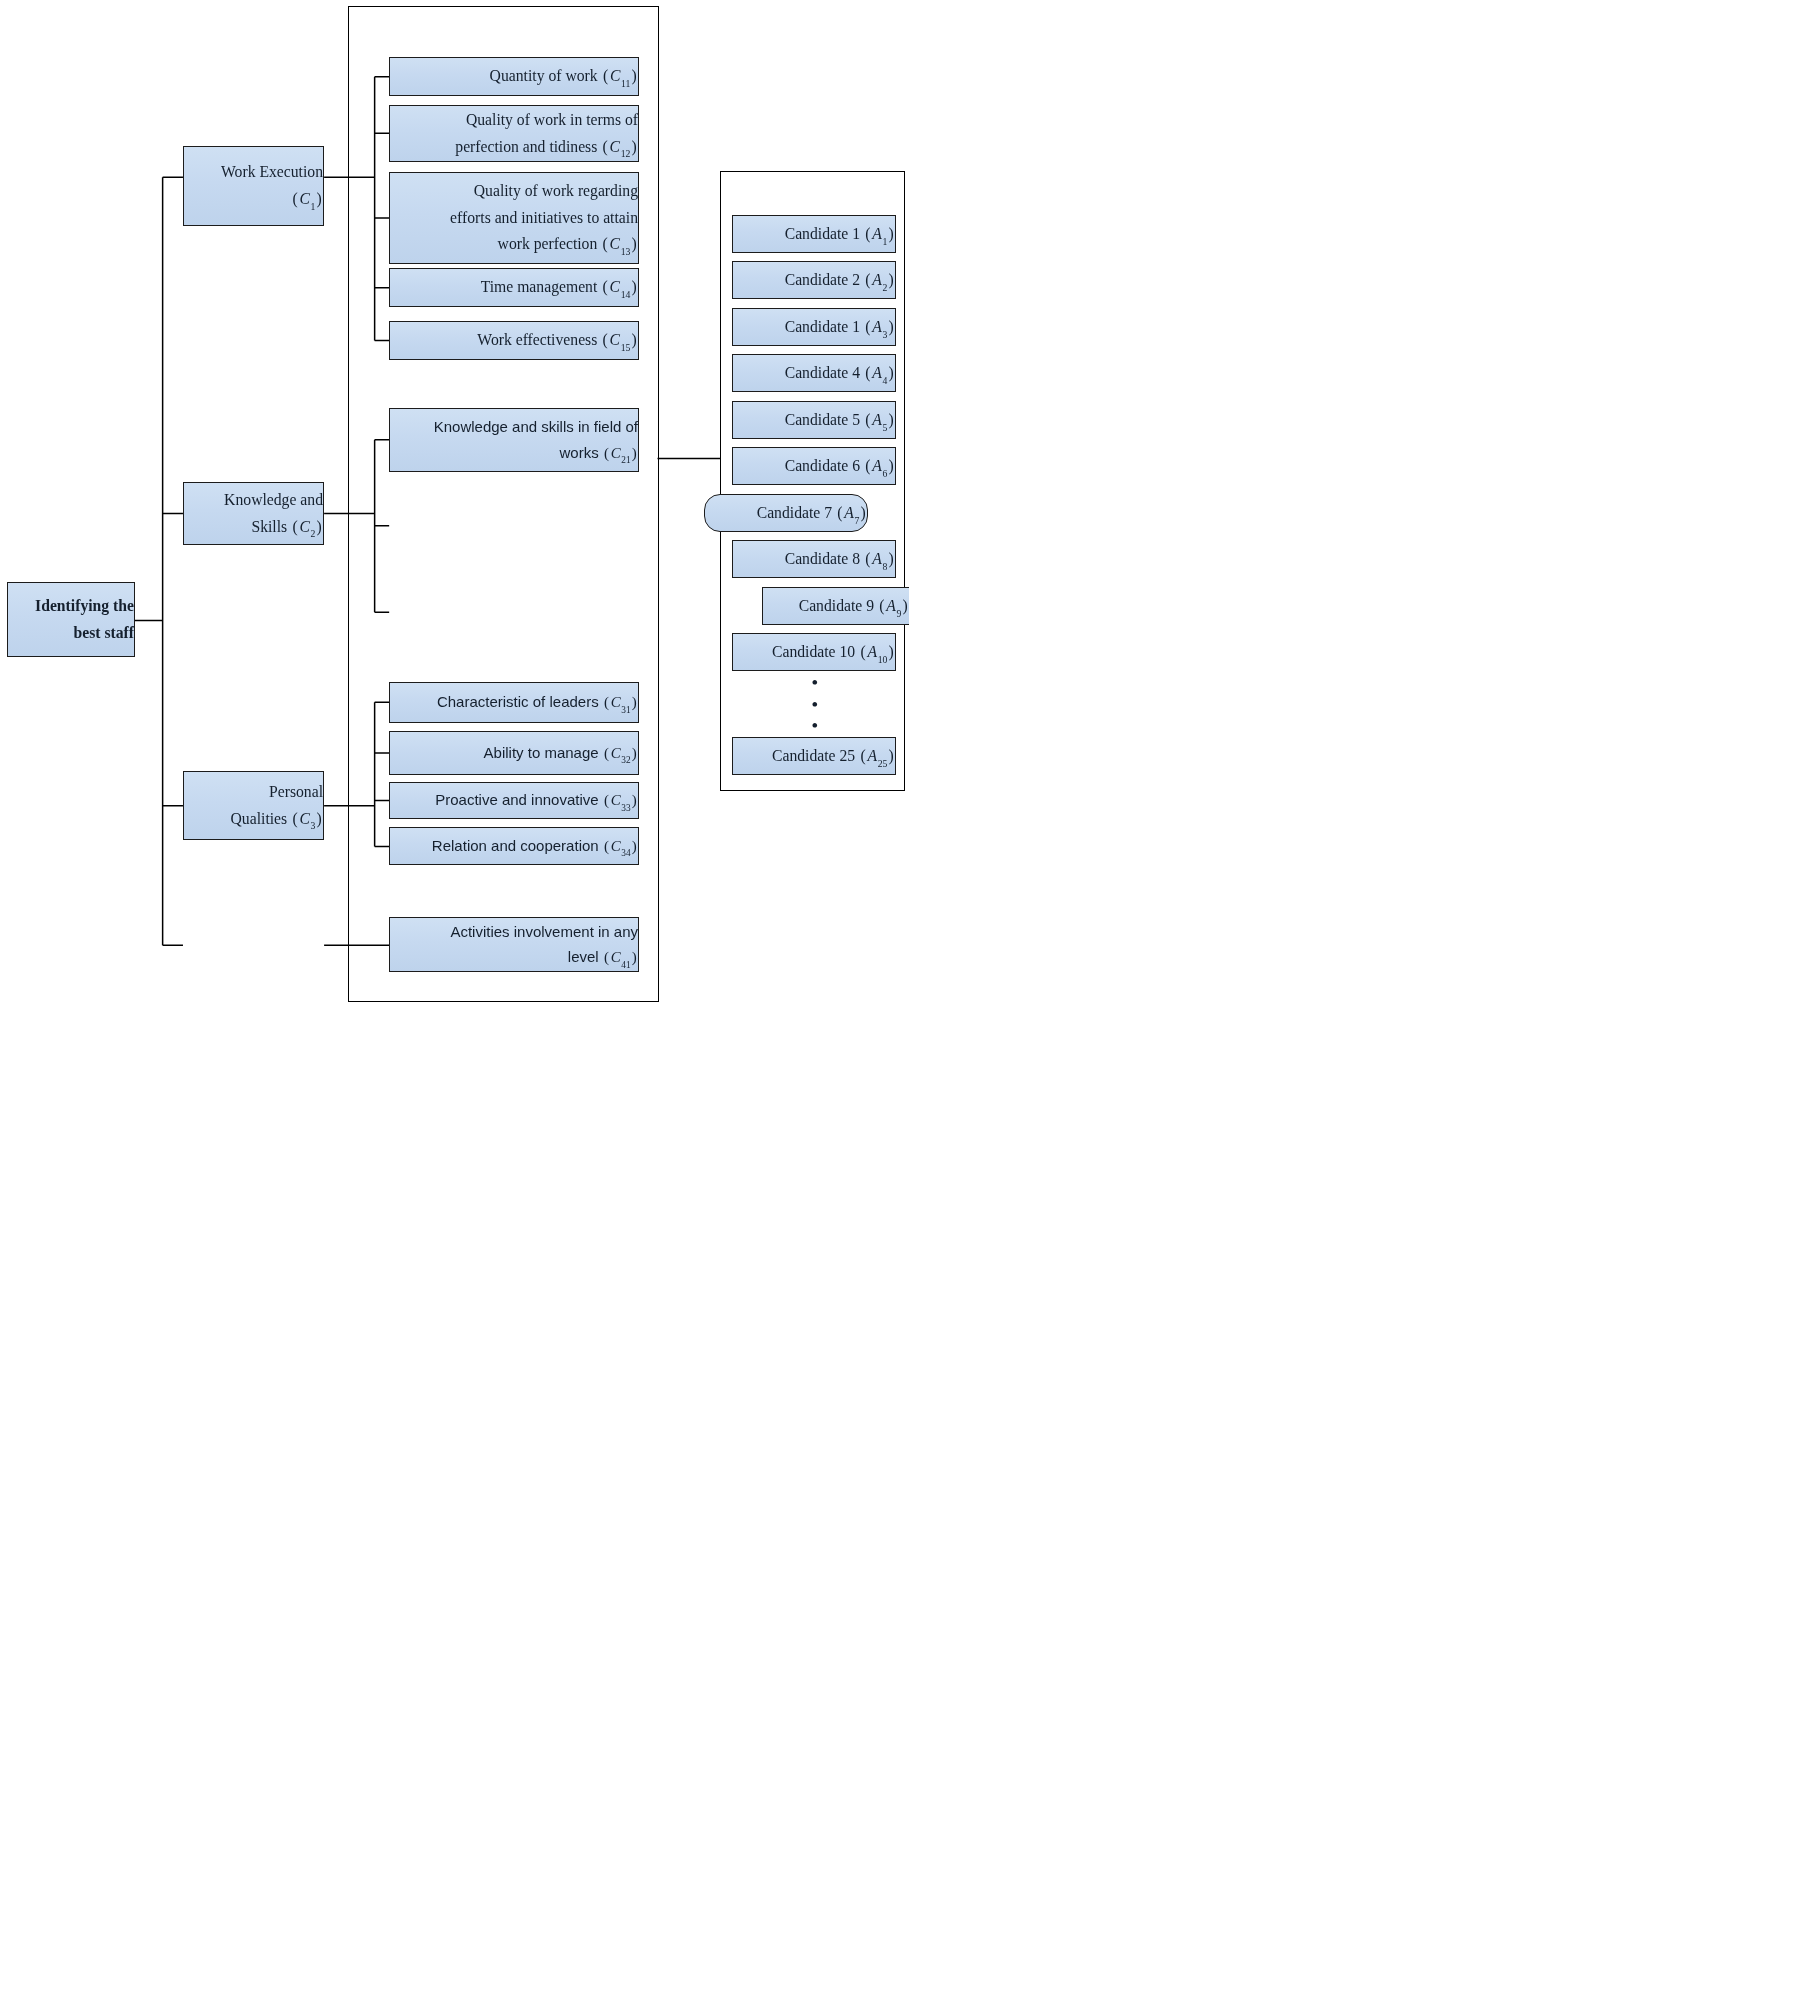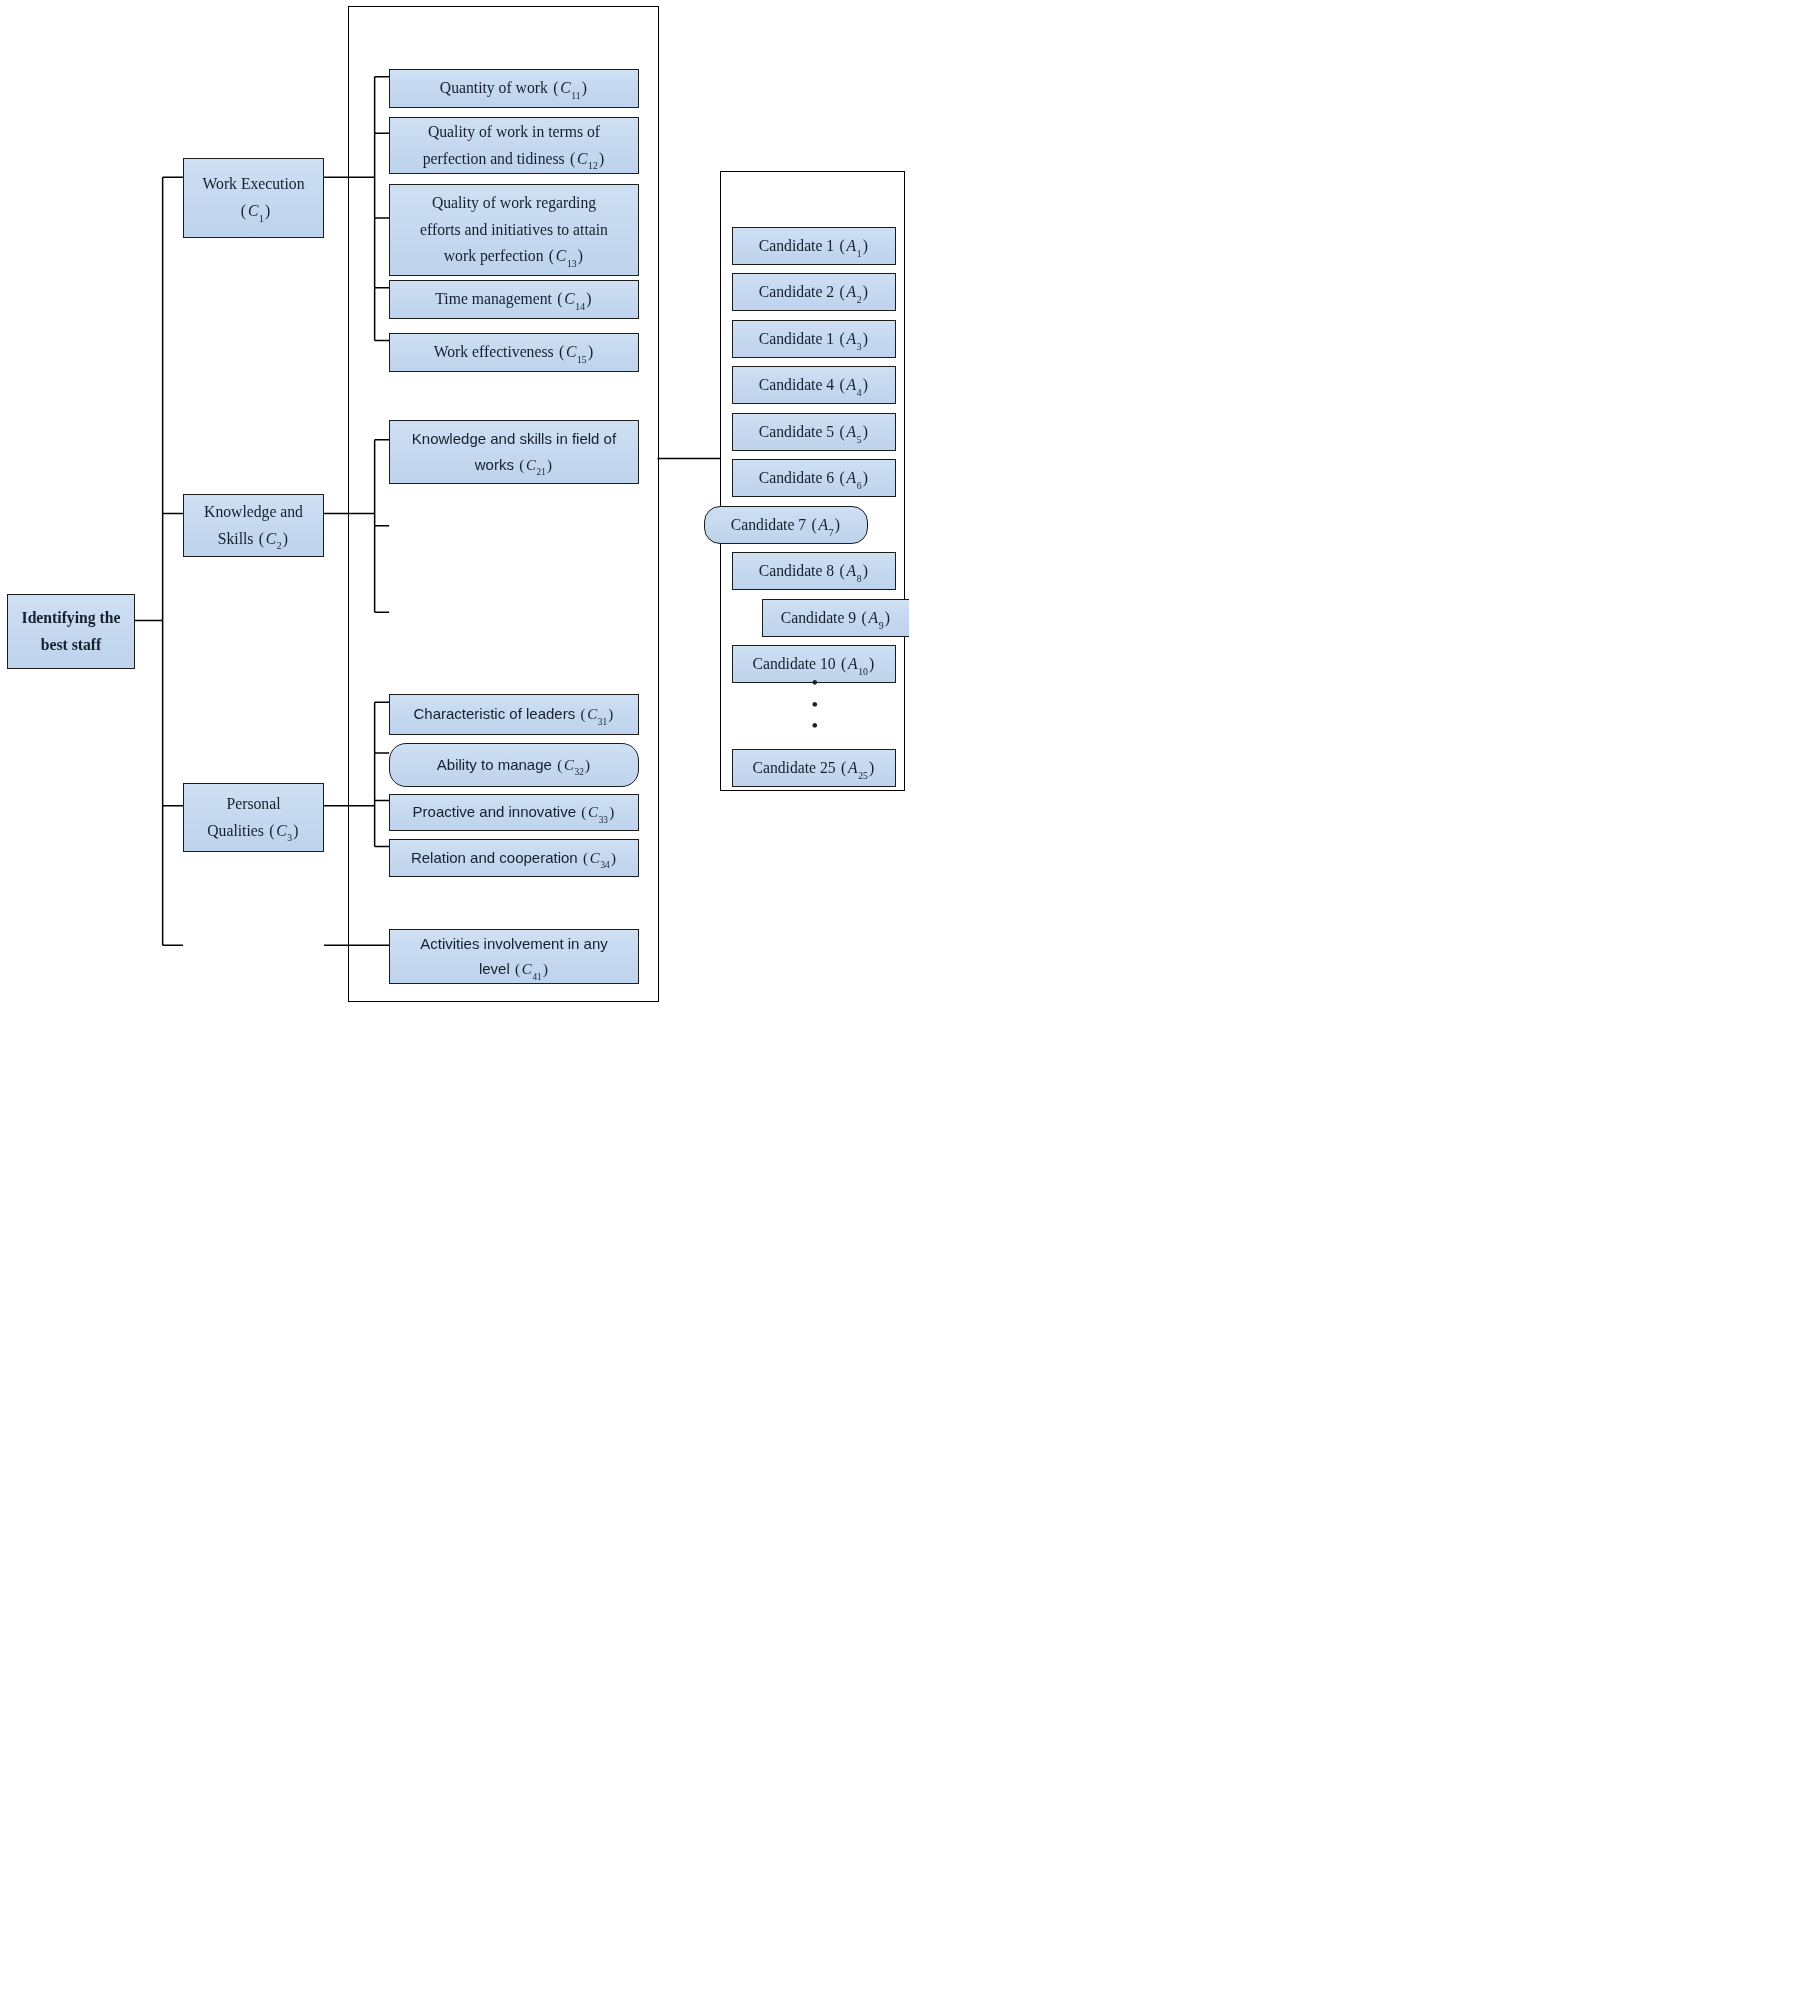--- a/index.html
+++ b/index.html
@@ -14,25 +14,24 @@
   #wires{position:absolute;left:0;top:0;width:909px;height:1008px;}
   .frame{
     position:absolute;
     border:1.7px solid var(--line,#000);
     background:transparent;
   }
   .box{
     position:absolute;
     background:linear-gradient(180deg,#cfe0f3 0%, #c6d9f0 45%, #bed3ec 100%);
     border:1.5px solid var(--border,#1c1c1c);
-    display:flex;flex-direction:column;justify-content:center;align-items:center;
+    display:flex;flex-direction:column;justify-content:center;align-items:flex-end;
     text-align:center;
     box-sizing:border-box;
     z-index:2;
-    margin-top:12px;
   }
   .ln{display:block;line-height:1.7;white-space:nowrap;}
   .serif{font-family:"Liberation Serif",serif;font-size:15.7px;}
   .sans{font-family:"Liberation Sans",sans-serif;font-size:15px;}
   .bold{font-weight:bold;font-size:15.7px;}
   .sym{font-family:"Liberation Serif",serif;font-weight:normal;margin-left:4.1px;}
   .sym .var{font-style:italic;padding:0 0.6px;}
   .sym .paren{padding:0 1.2px;}
   .sym sub{font-size:0.62em;line-height:0;position:relative;bottom:-0.18em;}
   .dots{
@@ -109,21 +108,21 @@
     <span class="ln">Knowledge and skills in field of</span>
     <span class="ln"><span>works</span><span class="sym"><span class="paren">(</span><span class="var">C</span><sub>21</sub><span class="paren">)</span></span></span>
   </div>
 
 
 
   <div class="box sans" style="left:389px;top:682px;width:250px;height:41px;">
     <span class="ln"><span>Characteristic of leaders</span><span class="sym"><span class="paren">(</span><span class="var">C</span><sub>31</sub><span class="paren">)</span></span></span>
   </div>
 
-  <div class="box sans" style="left:389px;top:731px;width:250px;height:44px;border-radius:17px;">
+  <div class="box sans" style="left:389px;top:731px;width:250px;height:44px;">
     <span class="ln"><span>Ability to manage</span><span class="sym"><span class="paren">(</span><span class="var">C</span><sub>32</sub><span class="paren">)</span></span></span>
   </div>
 
   <div class="box sans" style="left:389px;top:782px;width:250px;height:37px;">
     <span class="ln"><span>Proactive and innovative</span><span class="sym"><span class="paren">(</span><span class="var">C</span><sub>33</sub><span class="paren">)</span></span></span>
   </div>
 
   <div class="box sans" style="left:389px;top:827px;width:250px;height:38px;">
     <span class="ln"><span>Relation and cooperation</span><span class="sym"><span class="paren">(</span><span class="var">C</span><sub>34</sub><span class="paren">)</span></span></span>
   </div>

